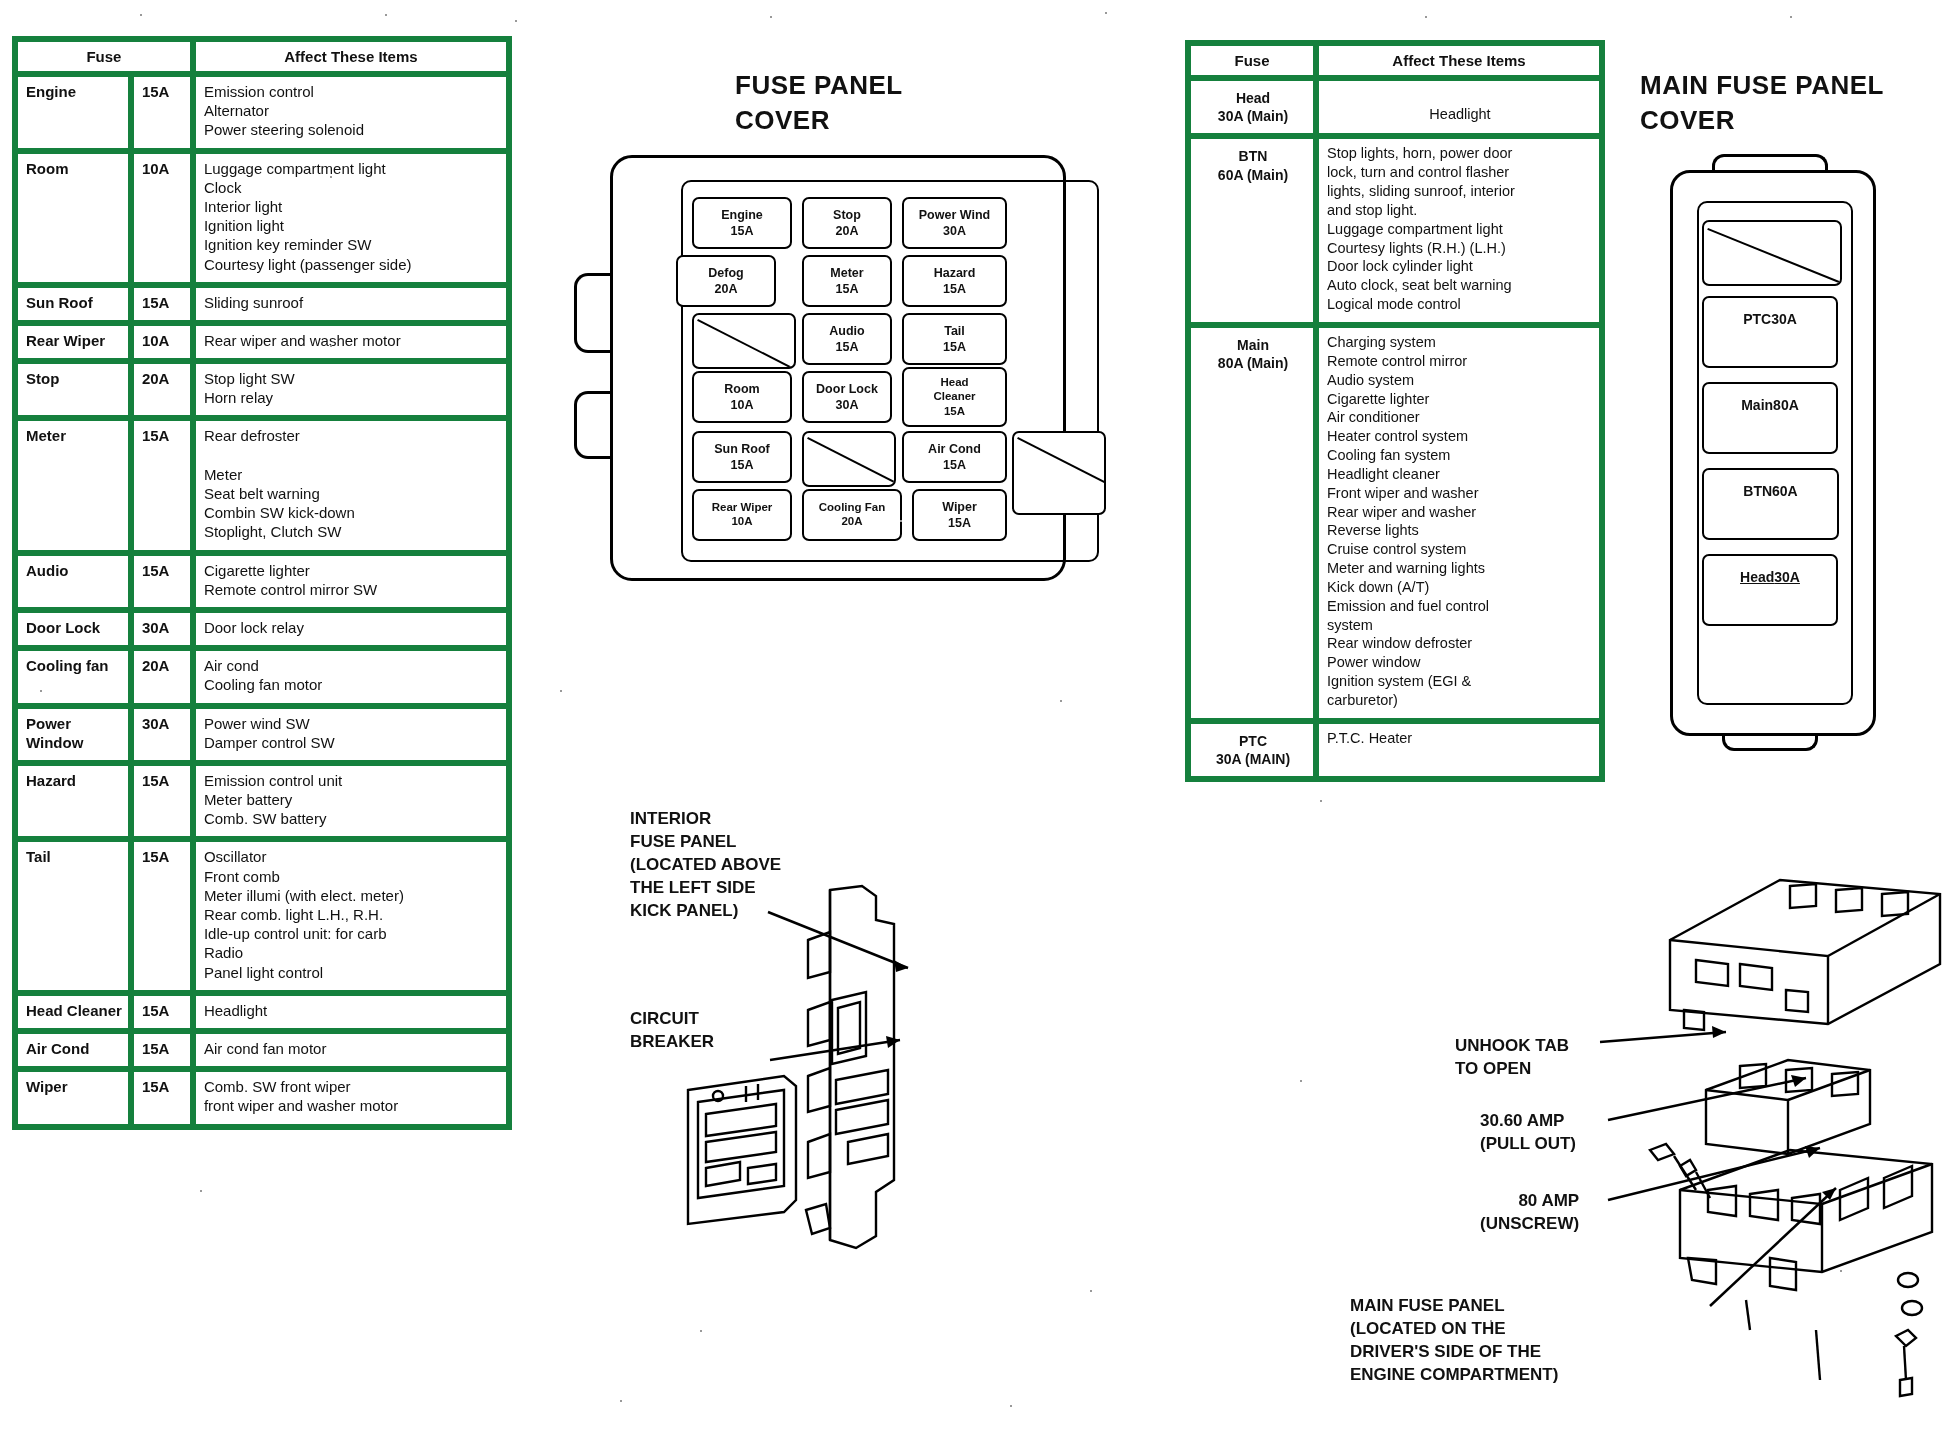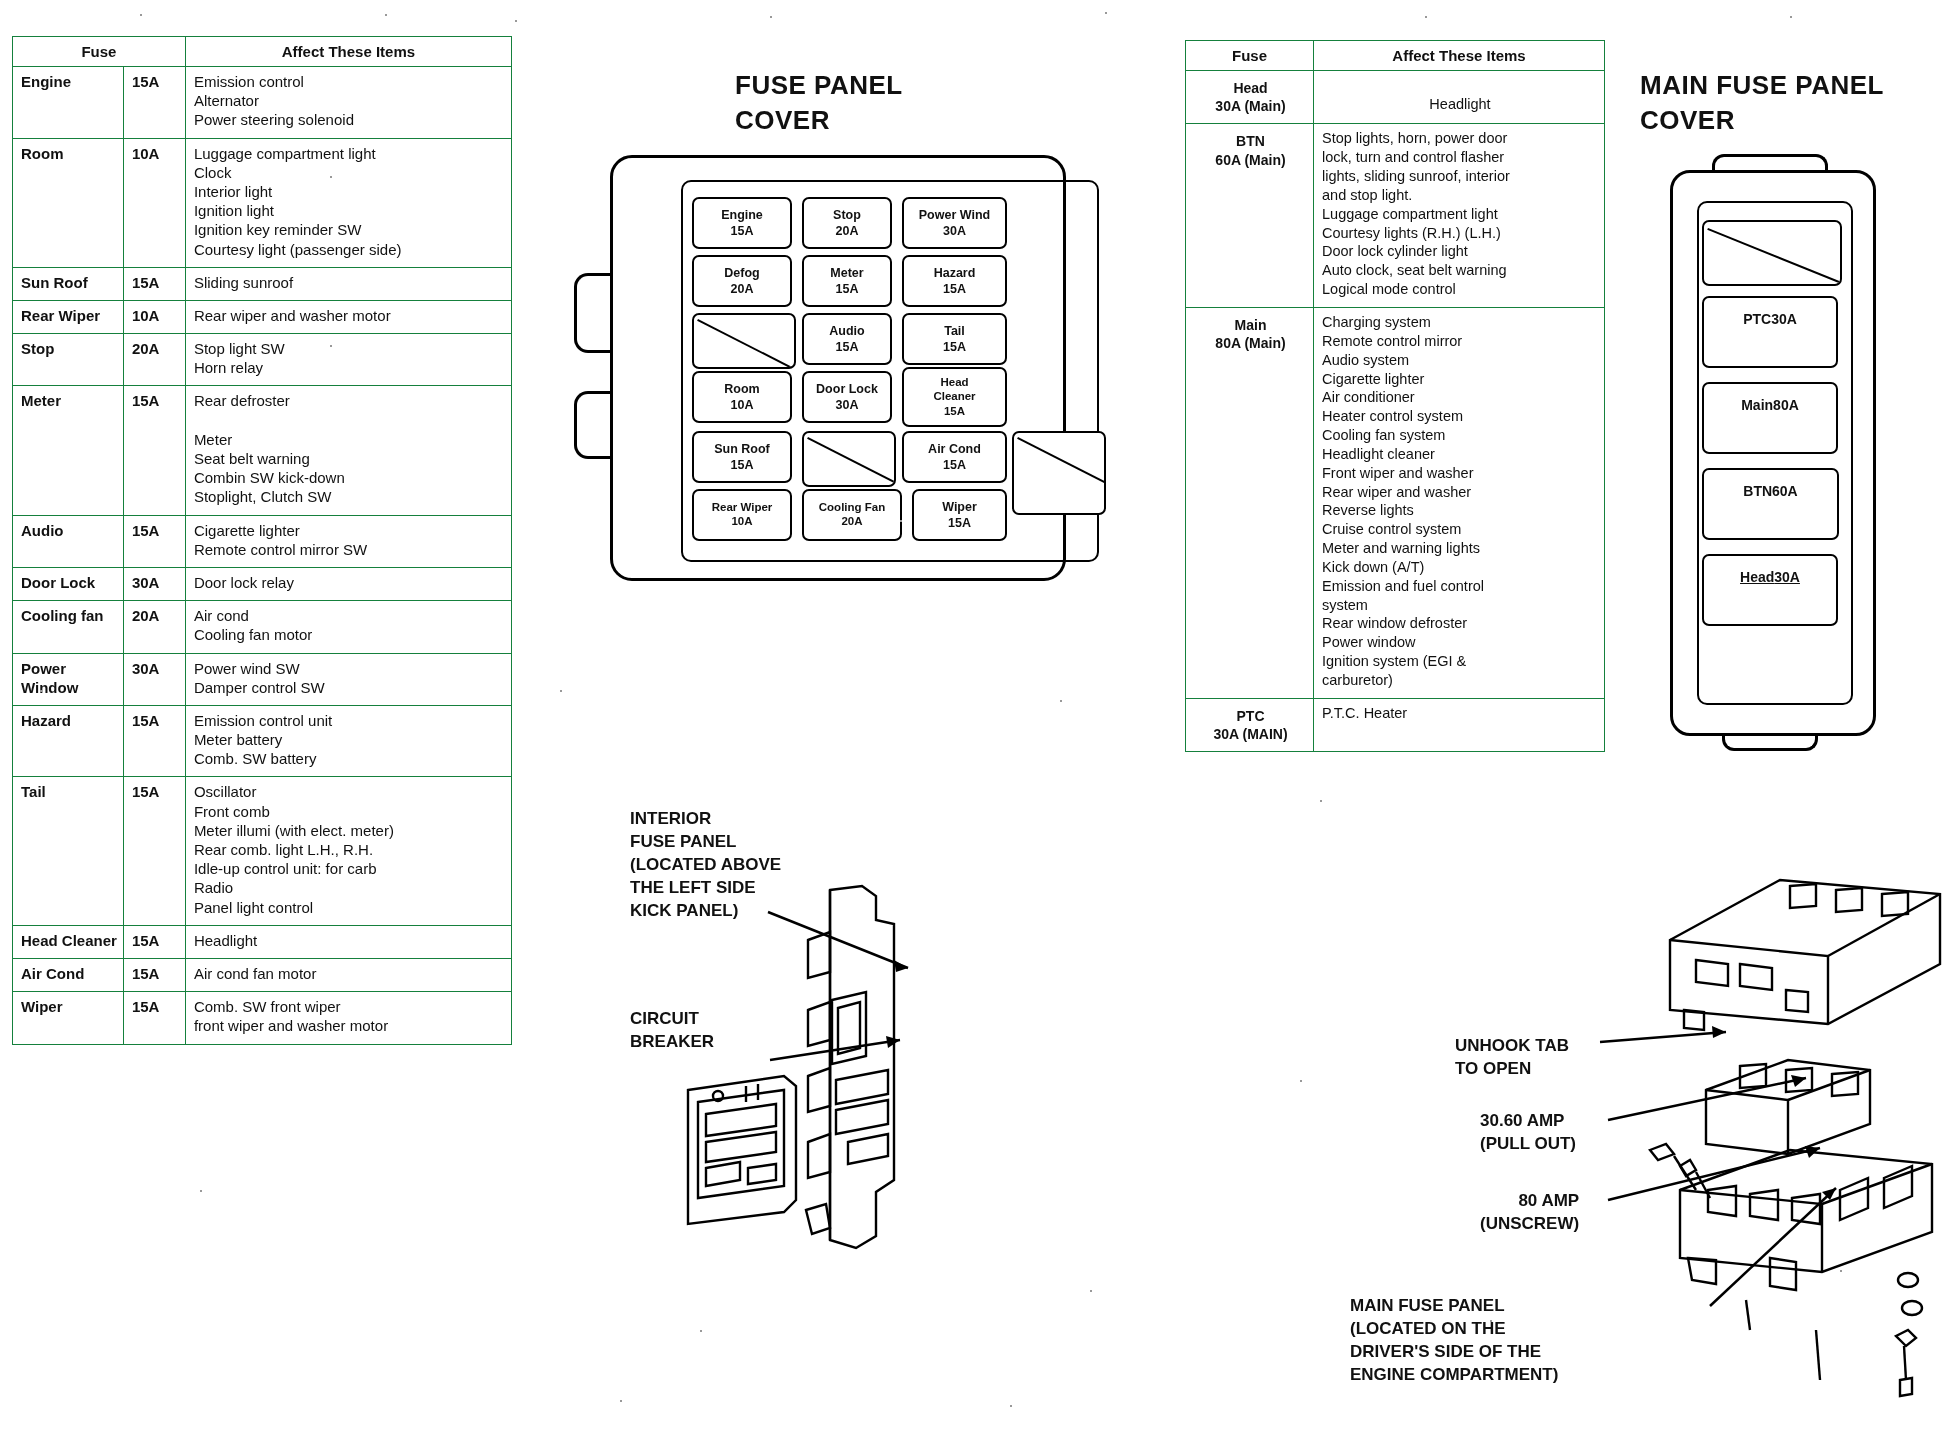--- a/index.html
+++ b/index.html
@@ -1,21 +1,21 @@
 <!DOCTYPE html>
 <html><head>
 <meta charset="utf-8">
 <style>
   html,body{margin:0;padding:0;background:#fff;}
   body{width:1960px;height:1440px;position:relative;font-family:"Liberation Sans",sans-serif;color:#111;}
   .page{position:absolute;left:0;top:0;width:1960px;height:1440px;}
 
   
   table.fuse{border-collapse:collapse;}
-  table.fuse td,table.fuse th{border:1px solid #15803d;vertical-align:top;}
+  table.fuse td,table.fuse th{border:6px solid #15803d;vertical-align:top;}
   table.fuse th{font-size:15px;font-weight:bold;text-align:center;padding:6px 4px;}
   table.fuse td{font-size:15px;padding:5px 6px 8px 8px;line-height:1.28;}
   .nm{font-weight:bold;white-space:nowrap;}
   .amp{font-weight:bold;text-align:left;white-space:nowrap;}
   .lines div{white-space:nowrap;}
 
   
   #left-table{position:absolute;left:12px;top:36px;width:500px;}
   #left-table col.c1{width:110px;}
   #left-table col.c2{width:62px;}
@@ -274,21 +274,21 @@
       </div>
     <div class="fusebox" id="cf1" style="left:242px;top:42px;width:90px;height:52px;">
         <span class="fn">Stop</span>
         <span class="fa">20A</span>
       </div>
     <div class="fusebox" id="cf2" style="left:342px;top:42px;width:105px;height:52px;">
         <span class="fn">Power Wind</span>
         <span class="fa">30A</span>
       </div>
 
-    <div class="fusebox" id="cf3" style="left:132px;top:100px;width:100px;height:52px;">
+    <div class="fusebox" id="cf3" style="left:116px;top:100px;width:100px;height:52px;">
         <span class="fn">Defog</span>
         <span class="fa">20A</span>
       </div>
     <div class="fusebox" id="cf4" style="left:242px;top:100px;width:90px;height:52px;">
         <span class="fn">Meter</span>
         <span class="fa">15A</span>
       </div>
     <div class="fusebox" id="cf5" style="left:342px;top:100px;width:105px;height:52px;">
         <span class="fn">Hazard</span>
         <span class="fa">15A</span>

